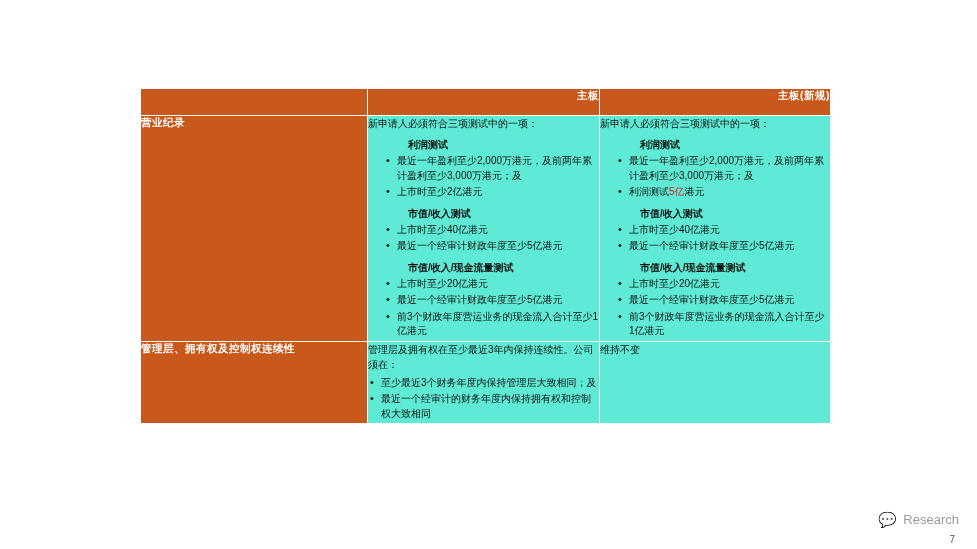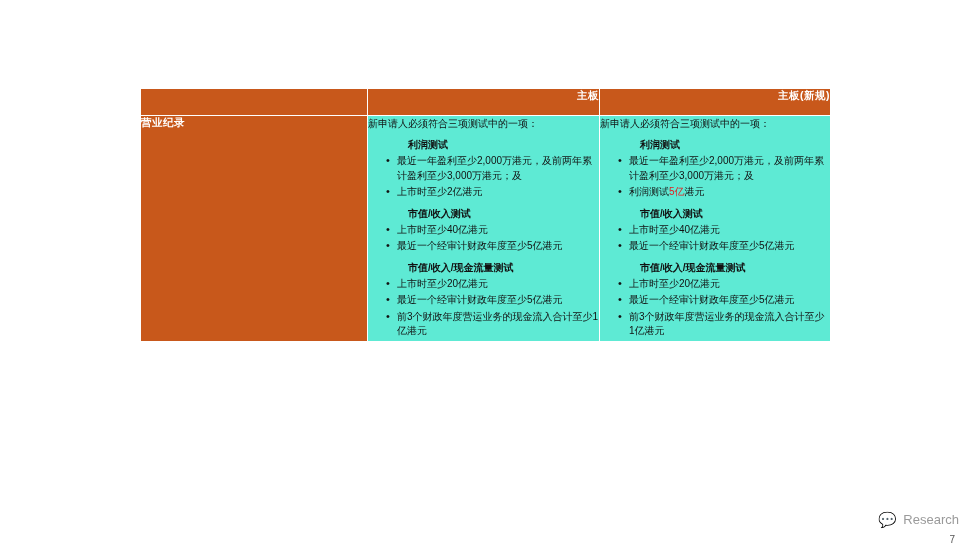--- a/index.html
+++ b/index.html
@@ -236,20 +236,31 @@
             </ul>
 
             <div class="subhead">市值/收入/现金流量测试</div>
             <ul class="bul">
               <li>上市时至少20亿港元</li>
               <li>最近一个经审计财政年度至少5亿港元</li>
               <li>前3个财政年度营运业务的现金流入合计至少1亿港元</li>
             </ul>
           </td>
         </tr>
+        <tr>
+          <td class="row-label">管理层、拥有权及控制权连续性</td>
+          <td class="cell-body">
+            <p class="intro">管理层及拥有权在至少最近3年内保持连续性。公司须在：</p>
+            <ul class="sub">
+              <li>至少最近3个财务年度内保持管理层大致相同；及</li>
+              <li>最近一个经审计的财务年度内保持拥有权和控制权大致相同</li>
+            </ul>
+          </td>
+          <td class="cell-body center-mid">维持不变</td>
+        </tr>
       </tbody>
     </table>
   </div>
 
   <div class="wechat">
     <span class="glyph">💬</span>
     <span>Research</span>
   </div>
 
   <div class="page-num">7</div>

